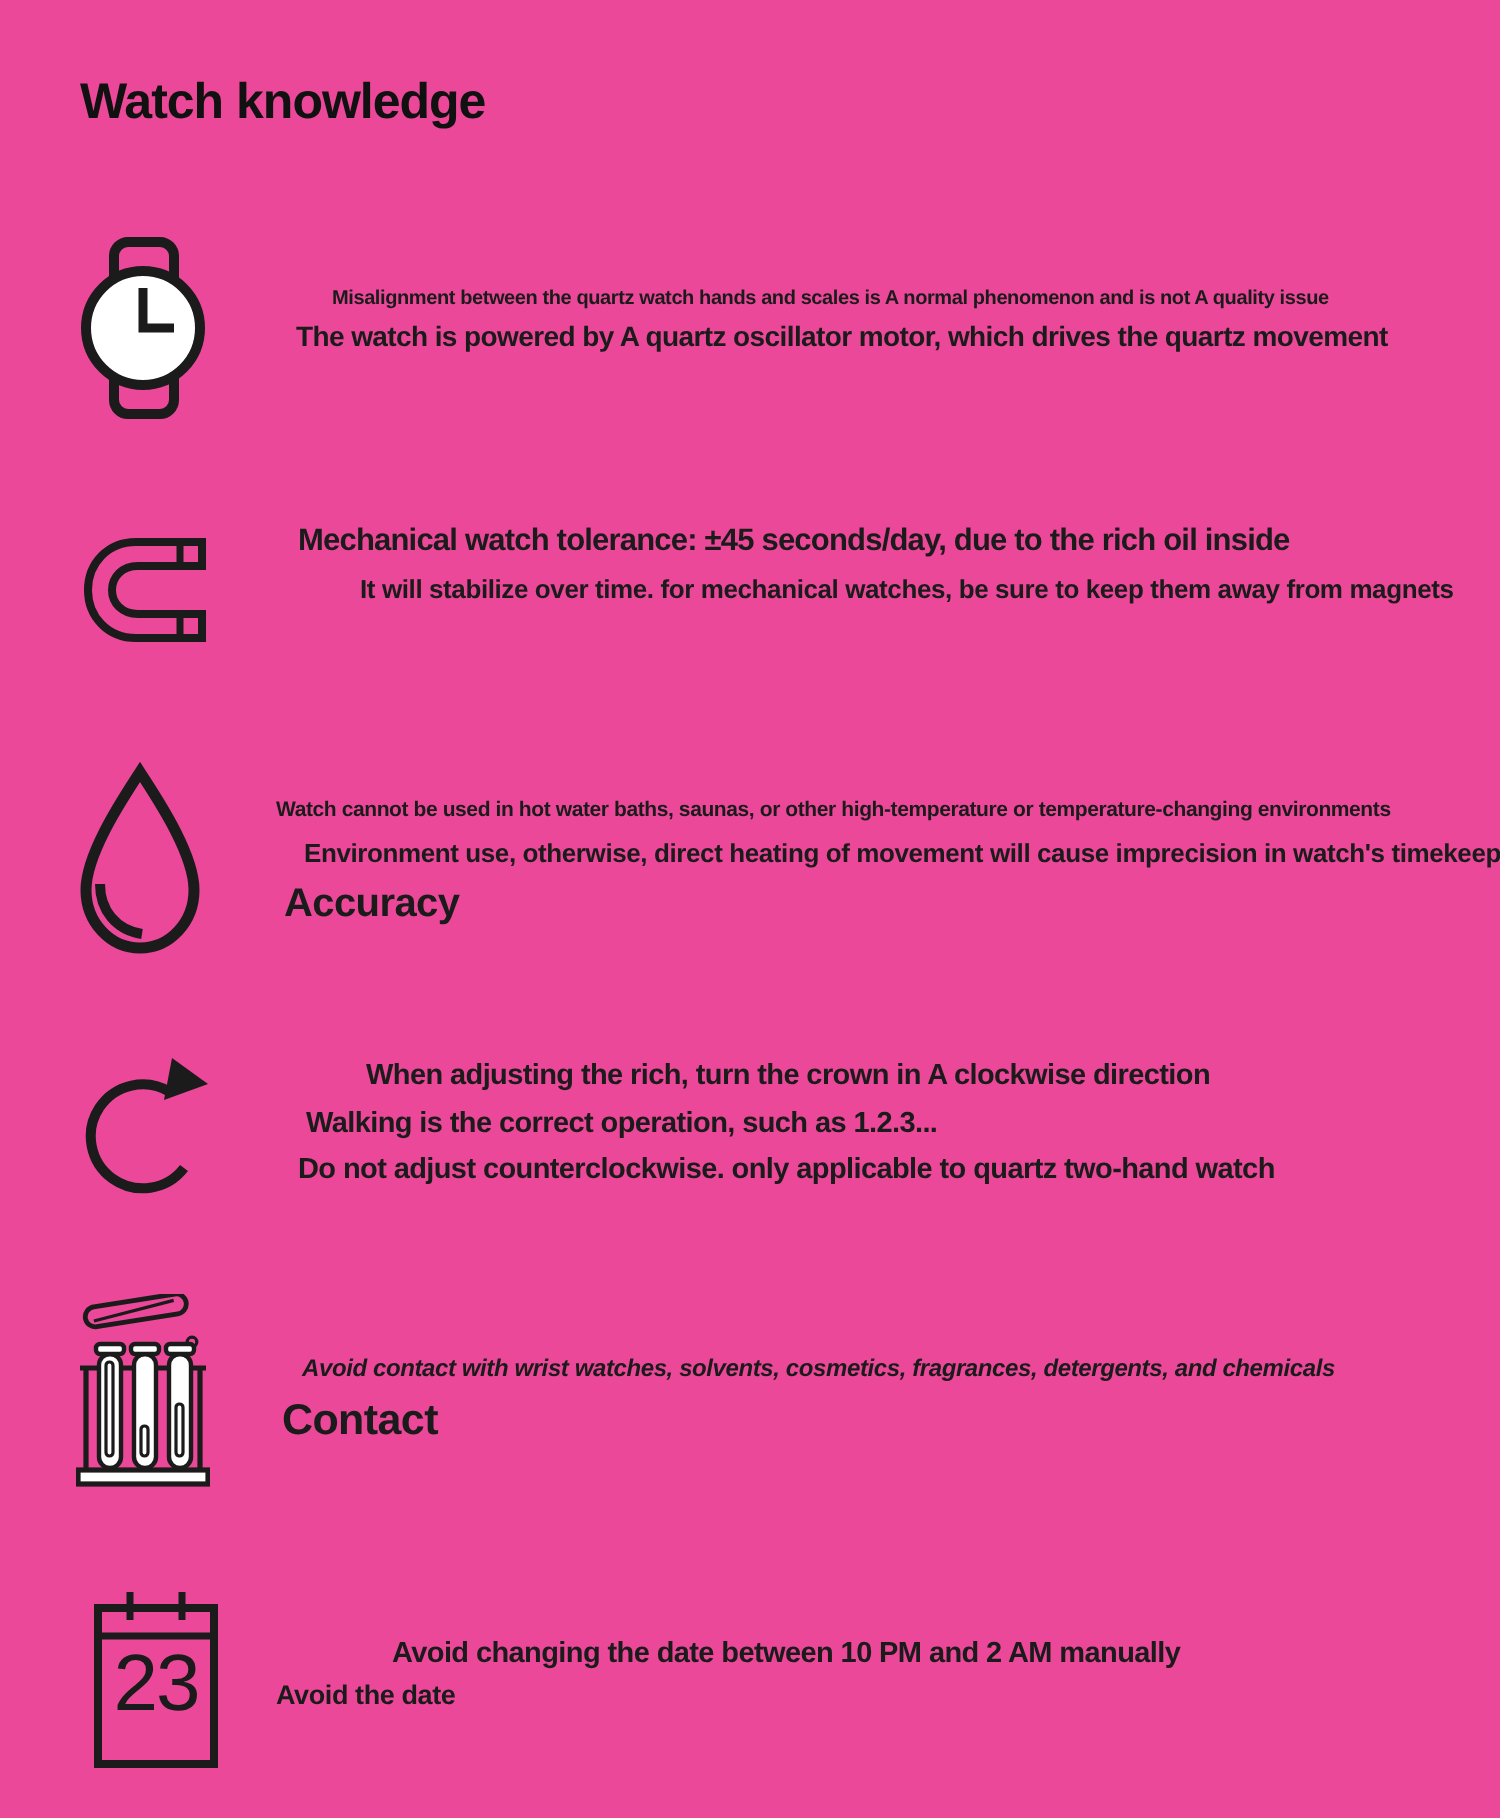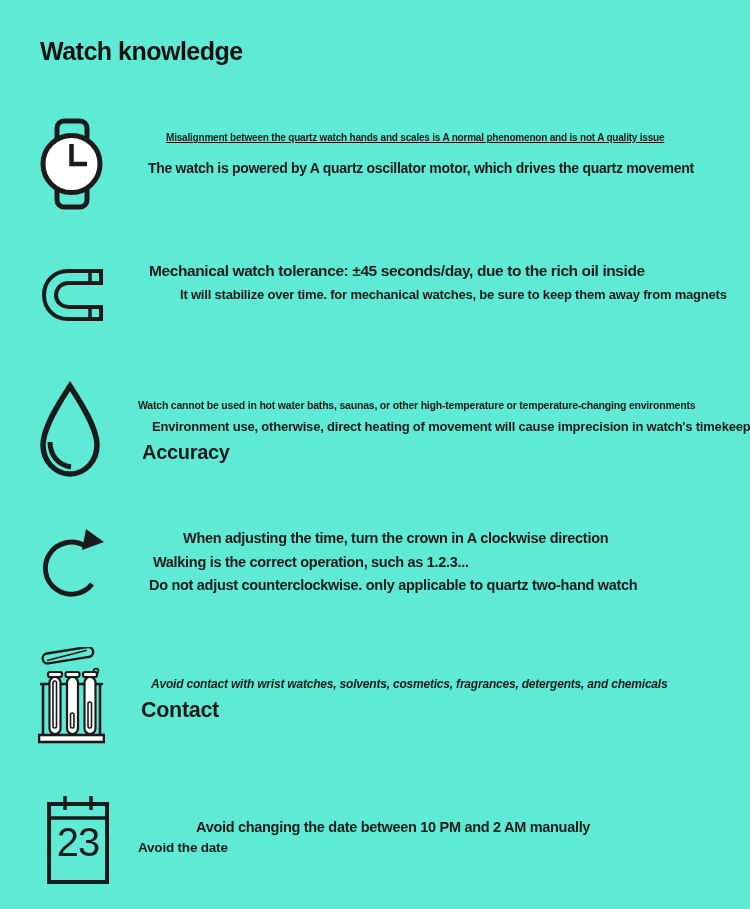--- a/index.html
+++ b/index.html
@@ -3,21 +3,21 @@
 <meta charset="utf-8">
 <style>
   :root { --ink: #1b1b1b; }
   * { margin: 0; padding: 0; box-sizing: border-box; }
   html, body { background: #ffffff; }
   body { font-family: "Liberation Sans", sans-serif; }
   .page {
     position: relative;
     width: 750px;
     height: 909px;
-    background: #5eead4;
+    background: #ec4899;
     overflow: hidden;
   }
   .title {
     position: absolute;
     left: 40px; top: 37px;
     font-size: 25px;
     font-weight: bold;
     letter-spacing: -0.5px;
     color: #111;
     white-space: nowrap;
@@ -61,21 +61,21 @@
 
   <div class="title">Watch knowledge</div>
 
   <div class="icon" style="left:40px; top:118px; width:63px; height:92px;">
     <svg viewBox="0 0 63 92" fill="none">
       <rect x="17" y="3" width="30" height="86" rx="7" stroke="#1b1b1b" stroke-width="5"></rect>
       <circle cx="31.5" cy="46" r="28.5" fill="#ffffff" stroke="#1b1b1b" stroke-width="5"></circle>
       <path d="M31.5 26 L31.5 46 L47 46" stroke="#1b1b1b" stroke-width="4.5"></path>
     </svg>
   </div>
-  <div class="ln fs10" style="left:166px; top:132px;text-decoration:underline;">Misalignment between the quartz watch hands and scales is A normal phenomenon and is not A quality issue</div>
+  <div class="ln fs10" style="left:166px; top:144px;">Misalignment between the quartz watch hands and scales is A normal phenomenon and is not A quality issue</div>
   <div class="ln fs14" style="left:148px; top:160px;">The watch is powered by A quartz oscillator motor, which drives the quartz movement</div>
 
   <div class="icon" style="left:41px; top:268px; width:62px; height:54px;">
     <svg viewBox="0 0 62 54" fill="none">
       <path d="M60 3 L27 3 C13 3 3 13.5 3 27 C3 40.5 13 51 27 51 L60 51 L60 39 L28 39 C20 39 15 33.5 15 27 C15 20.5 20 15 28 15 L60 15 Z" stroke="#1b1b1b" stroke-width="4"></path>
       <path d="M49 3 L49 15 M49 39 L49 51" stroke="#1b1b1b" stroke-width="3.5"></path>
     </svg>
   </div>
   <div class="ln fs155" style="left:149px; top:261px;">Mechanical watch tolerance: ±45 seconds/day, due to the rich oil inside</div>
   <div class="ln fs13" style="left:156px; top:287px;margin-left:24px;">It will stabilize over time. for mechanical watches, be sure to keep them away from magnets</div>
@@ -89,21 +89,21 @@
   <div class="ln fs105" style="left:138px; top:399px;">Watch cannot be used in hot water baths, saunas, or other high-temperature or temperature-changing environments</div>
   <div class="ln fs13" style="left:152px; top:419px;">Environment use, otherwise, direct heating of movement will cause imprecision in watch's timekeeping</div>
   <div class="ln fs20" style="left:142px; top:440px;">Accuracy</div>
 
   <div class="icon" style="left:42px; top:527px; width:62px; height:77px;">
     <svg viewBox="0 0 62 77" fill="none">
       <path d="M43 19 A26 26 0 1 0 50 57" stroke="#1b1b1b" stroke-width="5"></path>
       <polygon points="40,23 62,15 44,2" fill="#1b1b1b"></polygon>
     </svg>
   </div>
-  <div class="ln fs145" style="left:183px; top:529px;">When adjusting the time, turn the crown in A clockwise direction</div>
+  <div class="ln fs145" style="left:183px; top:529px;">When adjusting the rich, turn the crown in A clockwise direction</div>
   <div class="ln fs145" style="left:153px; top:553px;">Walking is the correct operation, such as 1.2.3...</div>
   <div class="ln fs145" style="left:149px; top:576px;">Do not adjust counterclockwise. only applicable to quartz two-hand watch</div>
 
   <div class="icon" style="left:38px; top:647px; width:67px; height:98px;">
     <svg viewBox="0 0 67 98" fill="none">
       <g transform="rotate(-9 6 14)">
         <rect x="5" y="7" width="51" height="10" rx="5" stroke="#1b1b1b" stroke-width="2.4"></rect>
         <path d="M9 14 L50 10" stroke="#1b1b1b" stroke-width="1.6"></path>
       </g>
       <circle cx="58" cy="24" r="2.4" stroke="#1b1b1b" stroke-width="1.6"></circle>

